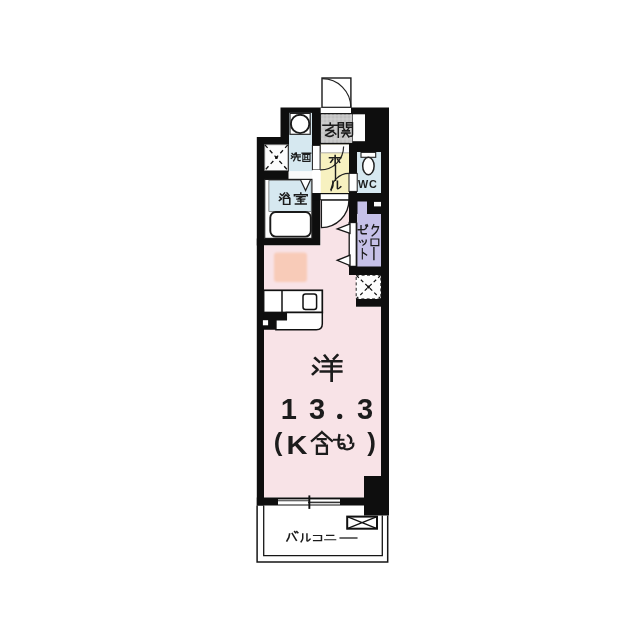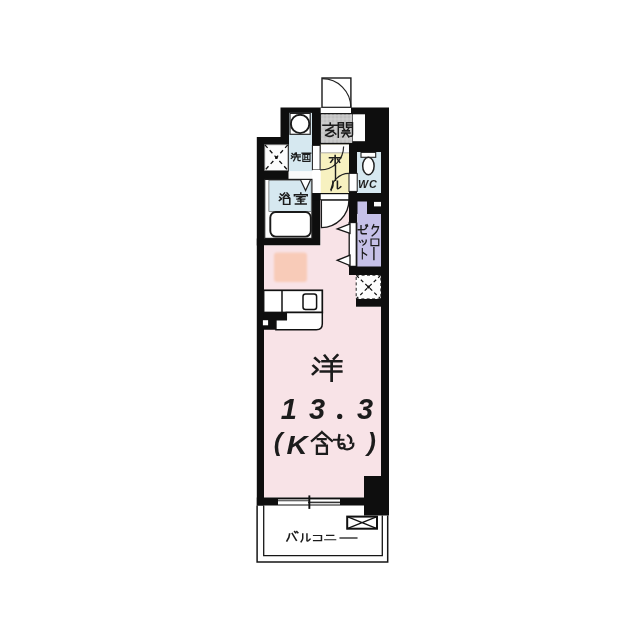--- a/index.html
+++ b/index.html
@@ -1,16 +1,16 @@
 <!DOCTYPE html>
 <html><head>
 <meta charset="utf-8">
 <style>
   html,body{margin:0;padding:0;background:#ffffff;}
-  #plan{width:640px;height:640px;position:relative;font-family:"Liberation Sans", sans-serif;font-style:italic;}
+  #plan{width:640px;height:640px;position:relative;font-family:"Liberation Sans", sans-serif;}
 </style>
 </head>
 <body>
 <div id="plan">
 <svg width="640" height="640" viewBox="0 0 640 640">
 
 <rect x="0" y="0" width="640" height="640" fill="#ffffff"></rect>
 
 <rect x="280.5" y="107.5" width="108.5" height="44.5" fill="#0e0e0e"></rect>
 

